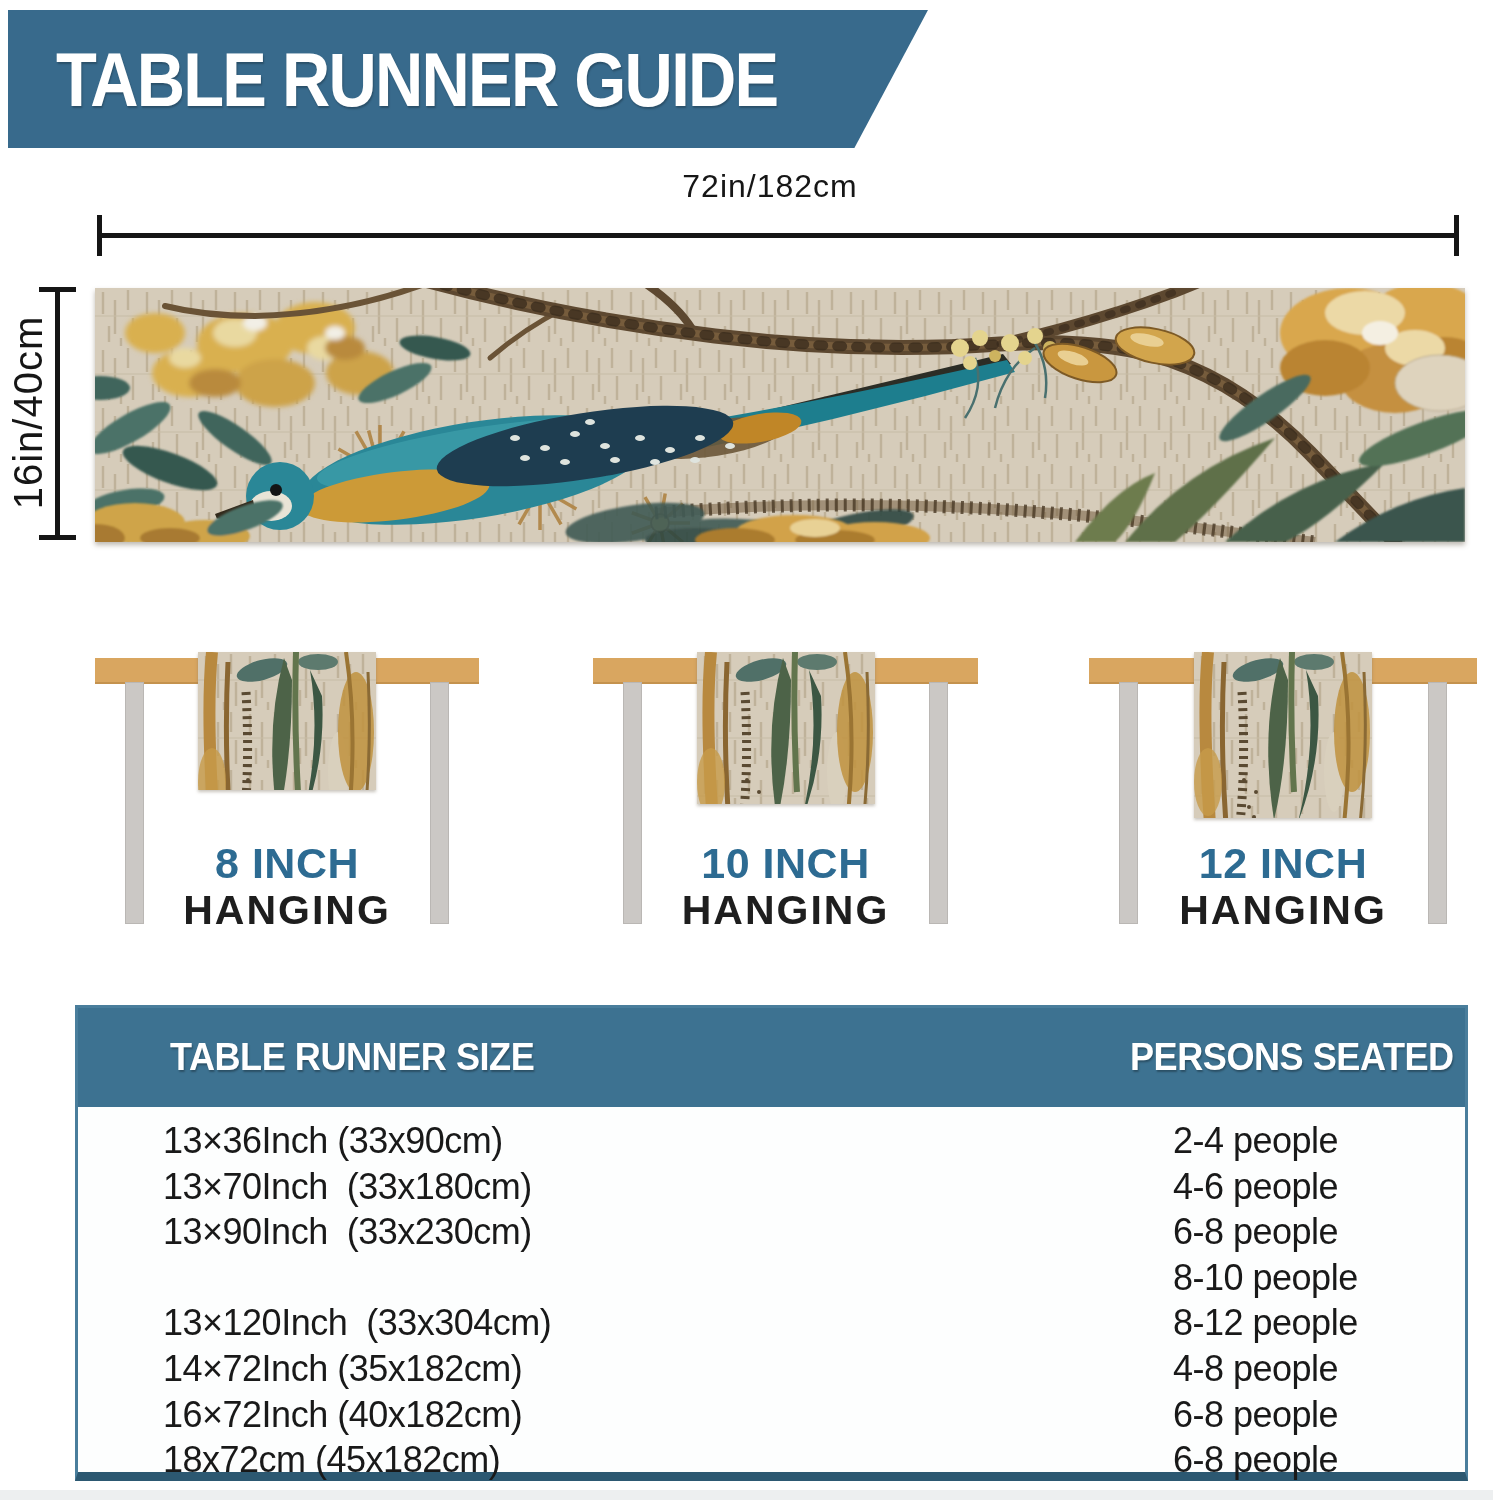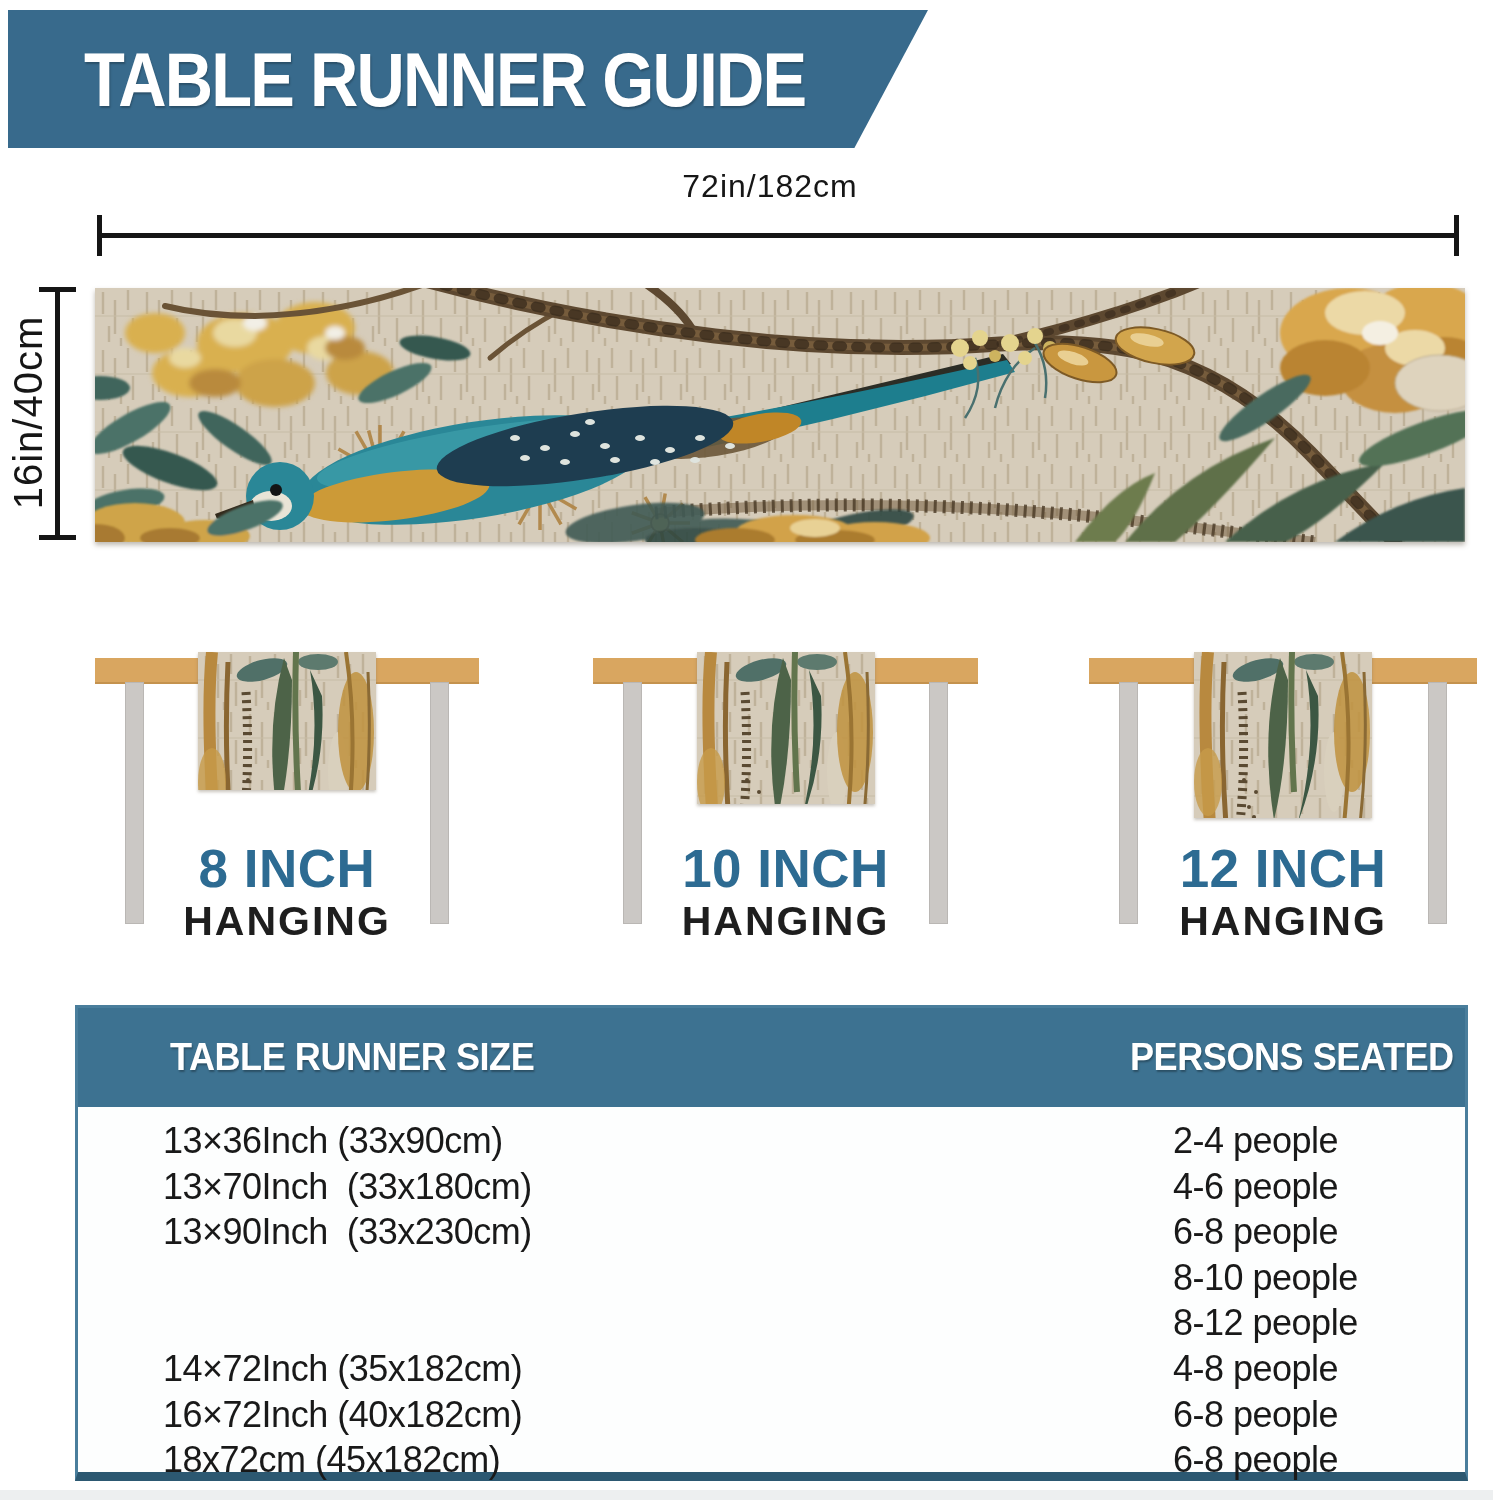--- a/index.html
+++ b/index.html
@@ -5,21 +5,21 @@
   html,body{margin:0;padding:0;}
   body{
     width:1493px;height:1500px;position:relative;background:#ffffff;
     font-family:"Liberation Sans", sans-serif;overflow:hidden;
   }
   
   .banner{
     position:absolute;left:8px;top:10px;width:920px;height:138px;
     background:#386a8c;
     clip-path:polygon(0 0,100% 0,92% 100%,0 100%);
-    display:flex;align-items:center;padding-left:76px;box-sizing:border-box;
+    display:flex;align-items:center;padding-left:48px;box-sizing:border-box;
     filter:drop-shadow(3px 4px 3px rgba(90,100,110,.35));
   }
   .banner h1{
     margin:0;color:#ffffff;font-size:76px;font-weight:700;letter-spacing:-2px;
     transform:scaleX(.88);transform-origin:left center;white-space:nowrap;
     text-shadow:1px 2px 2px rgba(0,0,0,.25);
   }
   
   .dim-w-label{
     position:absolute;left:470px;top:168px;width:600px;text-align:center;
@@ -53,21 +53,21 @@
   .furn .leg.left{left:30px;}
   .furn .leg.right{right:30px;}
   .swatch-wrap{
     position:absolute;left:50%;transform:translateX(-50%);top:34px;width:178px;
     overflow:hidden;box-shadow:0 2px 3px rgba(120,110,90,.4);
   }
   .swatch-wrap.h8{height:138px;}
   .swatch-wrap.h10{height:152px;}
   .swatch-wrap.h12{height:166px;}
   .furn .caption{position:absolute;left:0;right:0;top:222px;text-align:center;line-height:1.08;}
-  .caption .inches{font-size:53px;font-weight:700;color:#2d6b92;letter-spacing:0.5px;}
+  .caption .inches{font-size:43px;font-weight:700;color:#2d6b92;letter-spacing:0.5px;}
   .caption .hang{font-size:41px;font-weight:700;color:#1e1e1e;letter-spacing:2px;margin-top:2px;}
   
   .size-table{
     position:absolute;left:75px;top:1005px;width:1393px;height:476px;
     background:#fdfefe;border:3px solid #4a7e9c;border-bottom:9px solid #2c5871;
     box-sizing:border-box;
   }
   .size-table .thead{
     position:relative;height:99px;background:#3d7291;color:#ffffff;
   }
@@ -402,20 +402,21 @@
       <span class="cell persons">4-6 people</span>
     </div>
     <div class="row">
       <span class="cell size">13×90Inch&nbsp; (33x230cm)</span>
       <span class="cell persons">6-8 people</span>
     </div>
     <div class="row">
       <span class="cell persons">8-10 people</span>
     </div>
     <div class="row">
+      <span class="cell size">13×120Inch&nbsp; (33x304cm)</span>
       <span class="cell persons">8-12 people</span>
     </div>
     <div class="row">
       <span class="cell size">14×72Inch (35x182cm)</span>
       <span class="cell persons">4-8 people</span>
     </div>
     <div class="row">
       <span class="cell size">16×72Inch (40x182cm)</span>
       <span class="cell persons">6-8 people</span>
     </div>

